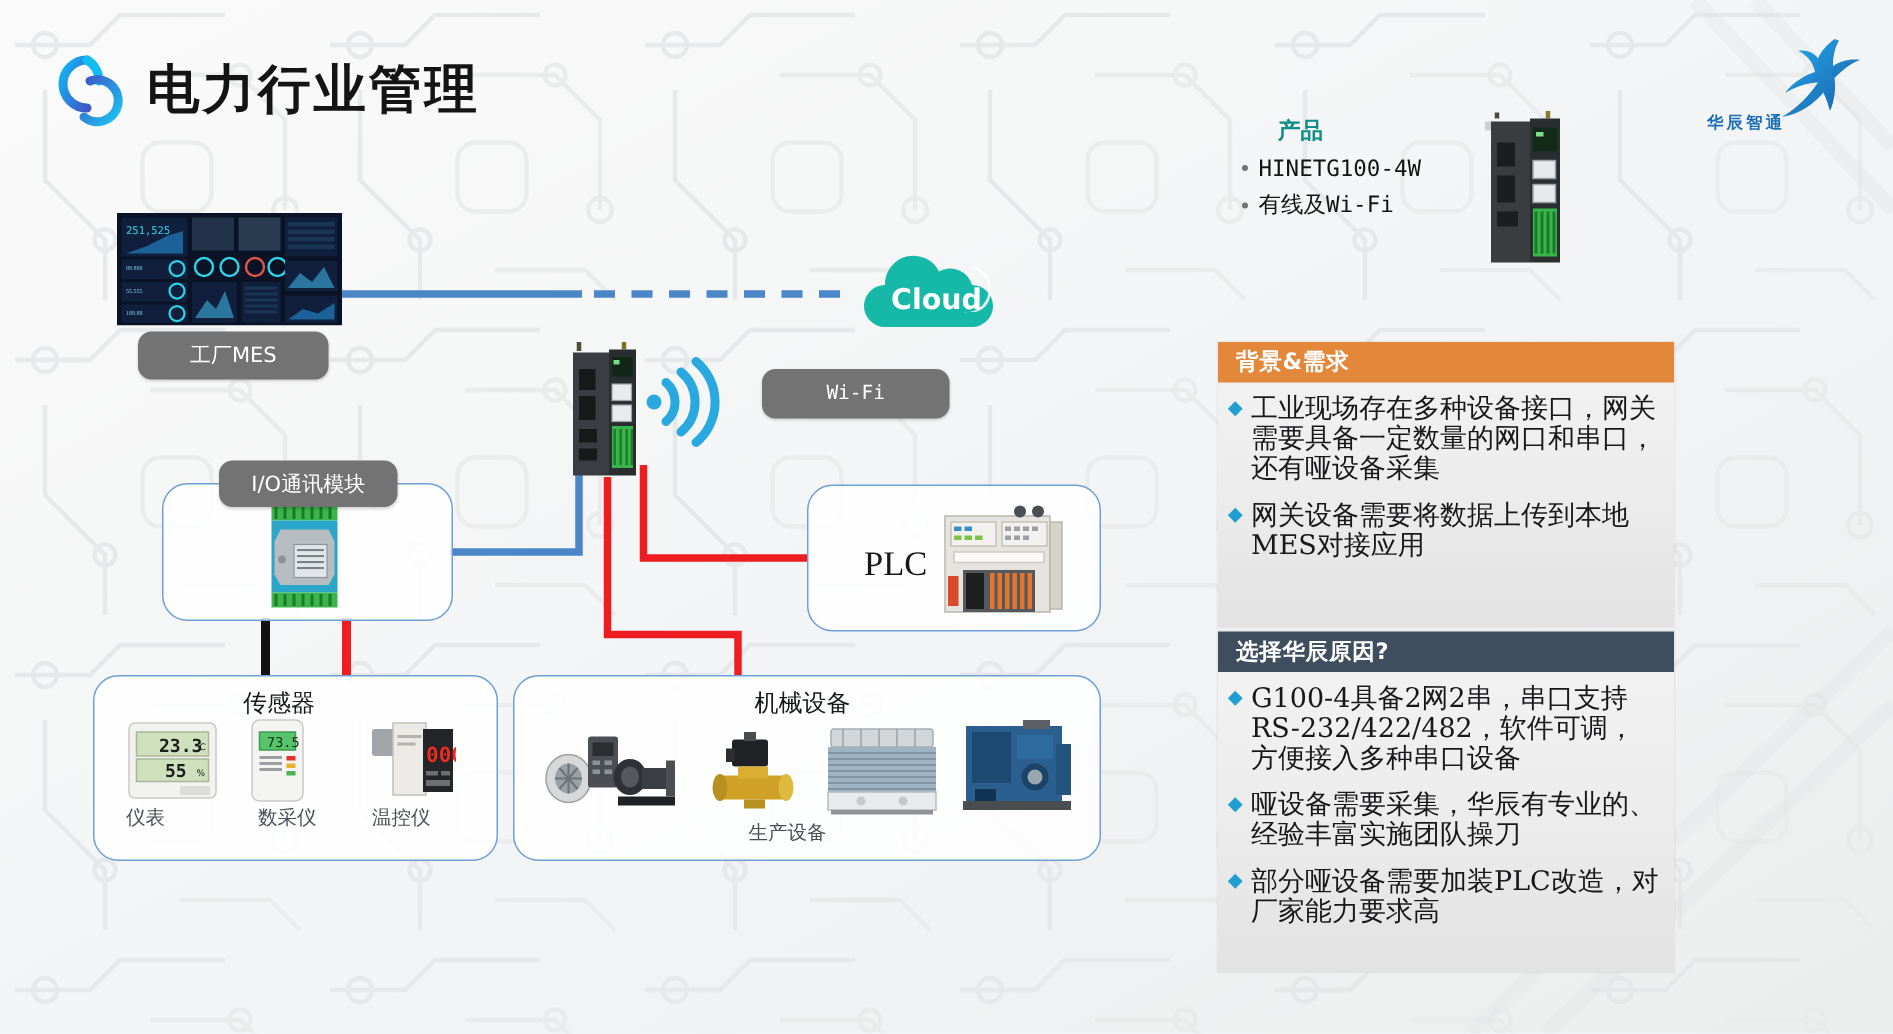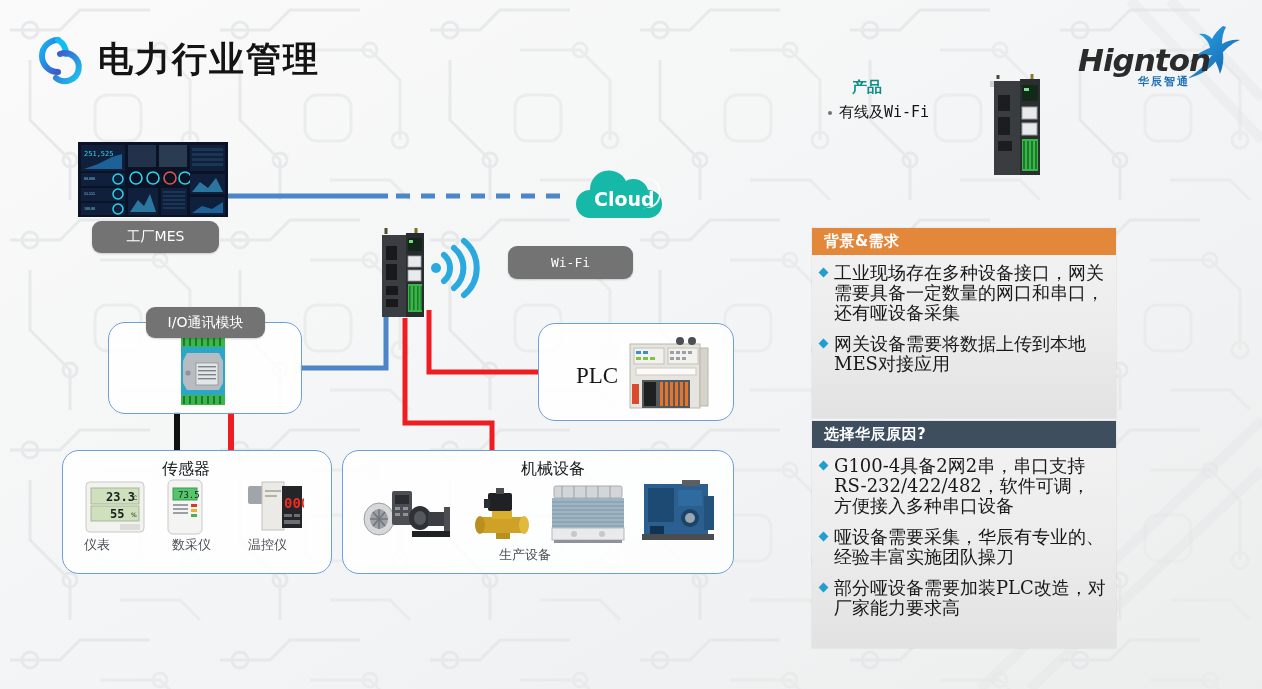--- a/index.html
+++ b/index.html
@@ -99,21 +99,21 @@
   #box-plc{left:538px;top:323px;width:194px;height:96px;}
   #box-sensor{left:62px;top:450px;width:268px;height:122px;}
   #box-mech{left:342px;top:450px;width:390px;height:122px;}
 
   .group-title{
     position:absolute;z-index:6;
     font-family:"DejaVu Sans", sans-serif;
     font-size:16px;color:#16181b;
   }
   #title-sensor{left:162px;top:459px;}
-  #title-mech{left:503px;top:459px;margin-left:18px;}
+  #title-mech{left:503px;top:459px;}
 
   .item-caption{
     position:absolute;z-index:6;
     font-family:"DejaVu Sans", sans-serif;
     font-size:13px;color:#4a4e55;
   }
   #cap-meter{left:84px;top:536px;}
   #cap-dataacq{left:172px;top:536px;}
   #cap-tempctl{left:248px;top:536px;}
   #cap-prodeq{left:499px;top:546px;}
@@ -204,27 +204,30 @@
           <stop offset="0%" stop-color="#29a9e8"></stop>
             <stop offset="100%" stop-color="#1560ae"></stop>
         </linearGradient>
       </defs>
       <path d="M55 4 C50 8 46 12 44 17 C41 13 36 11 31 12 C37 15 41 20 42 26
                C36 28 28 32 22 40 C29 36 37 33 44 33 C47 38 50 44 52 52
                C55 45 56 37 55 30 C60 25 66 20 72 18 C65 17 59 19 54 22
                C54 16 55 10 58 5 Z" fill="url(#antG)"></path>
       <path d="M44 33 C38 42 30 50 20 56 C32 54 42 47 49 38 Z" fill="#1f7fc4"></path>
     </svg>
-    <div class="logo-word">Hignton</div>
     <div class="logo-cn">华辰智通</div>
   </div>
 </div>
 
 <div id="product-block">
   <div id="product-title">产品</div>
+  <div class="prod-li">
+    <span class="prod-dot"></span>
+    <span>HINETG100-4W</span>
+  </div>
   <div class="prod-li">
     <span class="prod-dot"></span>
     <span>有线及Wi-Fi</span>
   </div>
   <div id="product-photo">
     <svg viewBox="0 0 58 110" xmlns="http://www.w3.org/2000/svg">
       <rect x="2" y="8" width="8" height="6" fill="#cfcfcf"></rect>
       <path d="M10 6 L10 2" stroke="#4a4a3a" stroke-width="3"></path>
       <path d="M44 6 L44 1" stroke="#8a7a2a" stroke-width="3"></path>
       <rect x="6" y="8" width="26" height="94" fill="#3a3d40"></rect>

